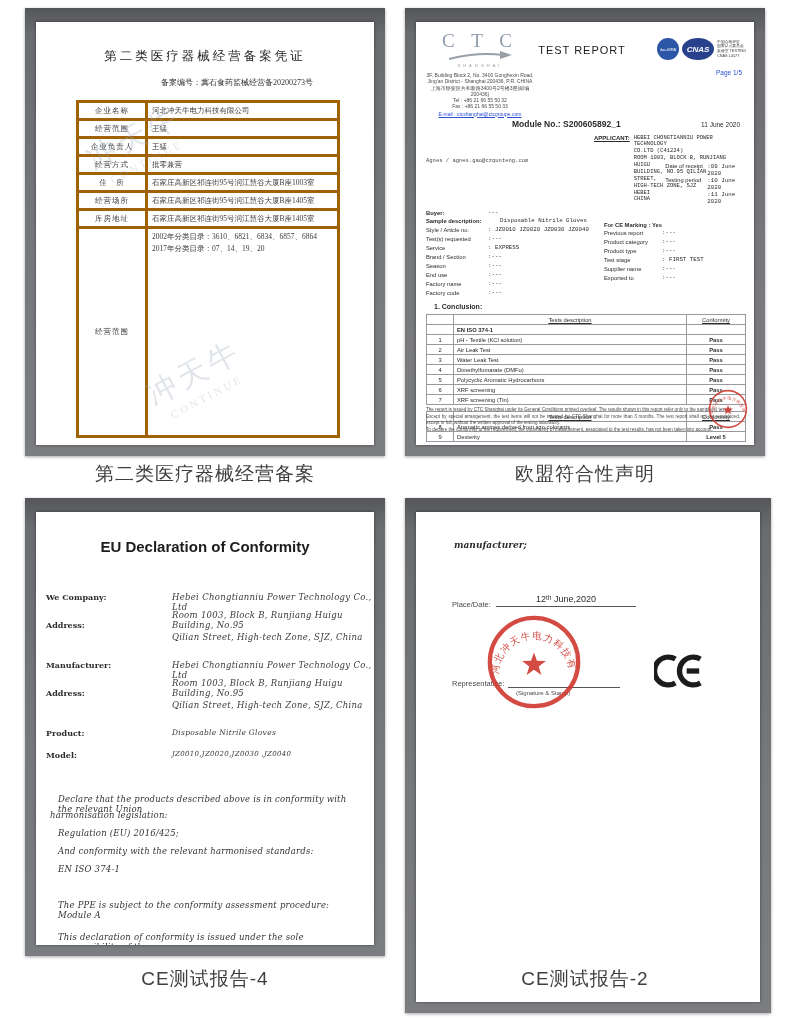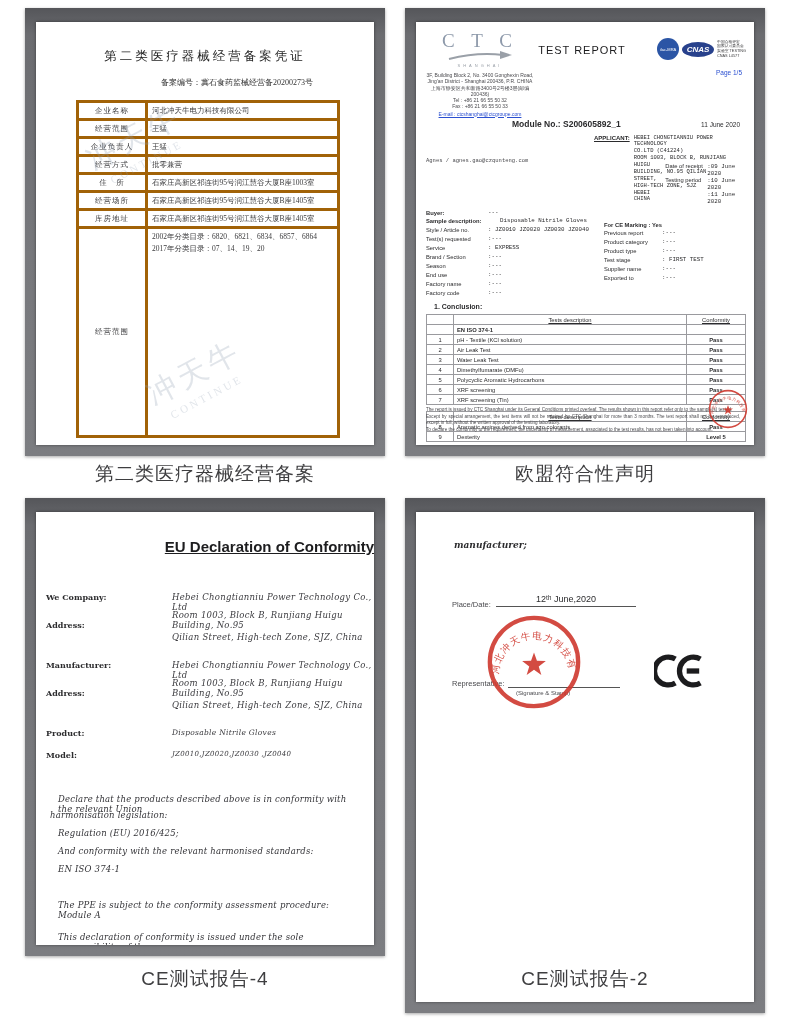--- a/index.html
+++ b/index.html
@@ -4,21 +4,21 @@
 <style>
   html,body{margin:0;padding:0;}
   body{font-family:"Liberation Sans",sans-serif;background:#ffffff;}
   .page{position:relative;width:790px;height:1025px;background:#ffffff;overflow:hidden;}
 
   
   .frame{position:absolute;background:linear-gradient(180deg,#55565a 0%,#6b6c70 6%,#77787c 55%,#7c7d81 100%);box-shadow:0 1px 3px rgba(0,0,0,.35);}
   .frame1{left:25px;top:8px;width:360px;height:448px;}
   .frame2{left:405px;top:8px;width:360px;height:448px;}
   .frame3{left:25px;top:498px;width:360px;height:458px;}
-  .frame4{left:405px;top:498px;width:360px;height:515px;}
+  .frame4{left:405px;top:498px;width:360px;height:515px;padding-left:6px;}
   .doc{position:absolute;left:11px;right:11px;top:14px;bottom:11px;background:#ffffff;box-shadow:0 0 3px rgba(0,0,0,.45);overflow:hidden;}
 
   .caption{position:absolute;height:30px;text-align:center;font-size:19px;color:#3e3e40;letter-spacing:1px;}
   .cap1{left:25px;top:461px;width:360px;}
   .cap2{left:405px;top:461px;width:360px;}
   .cap3{left:25px;top:966px;width:360px;}
   .cap4{left:405px;top:966px;width:360px;}
 
   
   .d1{font-family:"Liberation Serif",serif;color:#2e2e30;}
@@ -49,21 +49,21 @@
   .r-head{display:flex;padding:8px 8px 0 8px;}
   .ctc{width:112px;text-align:center;}
   .ctc-letters{font-family:"Liberation Serif",serif;font-size:19px;letter-spacing:6px;color:#8e9aab;}
   .ctc-sh{font-size:4px;letter-spacing:3px;color:#9aa0a8;margin-top:1px;}
   .ctc-addr{margin-top:4px;font-size:5px;line-height:1.25;color:#4a4a4e;}
   .ctc-mail{font-size:5px;color:#2a4fd0;text-decoration:underline;margin-top:1px;}
   .r-title{flex:1;text-align:center;font-weight:normal;font-size:11px;letter-spacing:1px;padding-top:14px;color:#1c1c1e;}
   .r-logos{width:118px;}
   .logo-row{display:flex;align-items:center;justify-content:flex-end;gap:3px;margin-top:8px;}
   .ilac{width:22px;height:22px;border-radius:50%;background:#2b55a5;color:#fff;font-size:4px;display:flex;align-items:center;justify-content:center;}
-  .cnas{width:32px;height:15px;border-radius:50%;background:#28418c;color:#fff;font-style:italic;font-weight:bold;font-size:8px;display:flex;align-items:center;justify-content:center;}
+  .cnas{width:32px;height:22px;border-radius:50%;background:#28418c;color:#fff;font-style:italic;font-weight:bold;font-size:8px;display:flex;align-items:center;justify-content:center;}
   .cnas-txt{font-size:3.8px;line-height:1.2;color:#3a3a3c;text-align:left;}
   .r-page{text-align:right;color:#2a4fd0;font-size:6.5px;margin-top:9px;padding-right:4px;}
   .r-no-row{display:flex;justify-content:space-between;padding:2px 14px 0 96px;align-items:baseline;}
   .r-no{font-weight:bold;font-size:8.5px;}
   .r-date{font-size:6.5px;}
   .r-app-row{display:flex;padding:6px 10px 0 10px;}
   .r-left{width:168px;position:relative;}
   .r-contact{position:absolute;top:22px;left:0;font-family:"Liberation Mono",monospace;font-size:5.5px;color:#4a4a4e;}
   .r-right{flex:1;display:flex;}
   .app-label{font-weight:bold;text-decoration:underline;font-size:6px;margin-right:4px;}
@@ -87,21 +87,21 @@
   .ctable .td-conf{width:52px;text-align:center;font-weight:bold;}
   .ctable .th{font-weight:normal;text-align:center;text-decoration:underline;}
   .ctable .group{font-weight:bold;}
   .t-gap{height:5px;}
   .r-legend{padding:5px 0 0 18px;font-size:5.5px;color:#2b2b2d;}
   .r-disc{position:absolute;left:10px;right:14px;bottom:12px;font-size:4.6px;line-height:1.4;text-align:justify;color:#4a4a4e;}
 
   
   .d3{font-family:"DejaVu Serif",serif;color:#2c2c2e;}
   .d3 .abs{position:absolute;}
-  .eu-title{left:0;right:0;top:26px;text-align:right;font-family:"Liberation Sans",sans-serif;font-weight:bold;font-size:15px;text-decoration:underline;color:#1d1d1f;}
+  .eu-title{left:0;right:0;top:26px;text-align:center;font-family:"Liberation Sans",sans-serif;font-weight:bold;font-size:15px;color:#1d1d1f;}
   .eu-lbl{font-weight:bold;font-size:8px;text-align:left;width:118px;left:10px;}
   .eu-val{font-style:italic;font-size:8.5px;left:136px;letter-spacing:.3px;color:#3a3a3e;}
   .eu-par{font-style:italic;font-size:8.5px;left:22px;right:20px;letter-spacing:.2px;color:#333337;}
 
   
   .d4{color:#2c2c2e;}
   .d4 .abs{position:absolute;}
   .mf-word{left:38px;top:28px;font-family:"DejaVu Serif",serif;font-style:italic;font-weight:bold;font-size:9px;}
   .pd-label{left:36px;top:88px;font-size:7.5px;color:#4a4a4e;}
   .pd-value{left:80px;top:82px;width:140px;text-align:center;font-size:9px;border-bottom:1px solid #555;padding-bottom:2px;}
@@ -153,21 +153,21 @@
               <td class="lbl">经营场所</td>
               <td>石家庄高新区祁连街95号润江慧谷大厦B座1405室</td>
             </tr>
           <tr>
               <td class="lbl">库房地址</td>
               <td>石家庄高新区祁连街95号润江慧谷大厦B座1405室</td>
             </tr>
           <tr class="scope-row">
             <td class="lbl">经营范围</td>
             <td class="scope-cell">
-              <div class="ln">2002年分类目录：6820、6821、6834、6857、6864</div>
+              <div class="ln">2002年分类目录：3610、6821、6834、6857、6864</div>
               <div class="ln">2017年分类目录：07、14、19、20</div>
 
             </td>
           </tr>
         </tbody>
       </table>
       <div class="c1-footer">
         <div>备案部门（盖章）：石家庄高新区行政审批局</div>
         <div>备案日期：2020年4月24日</div>
       </div>

